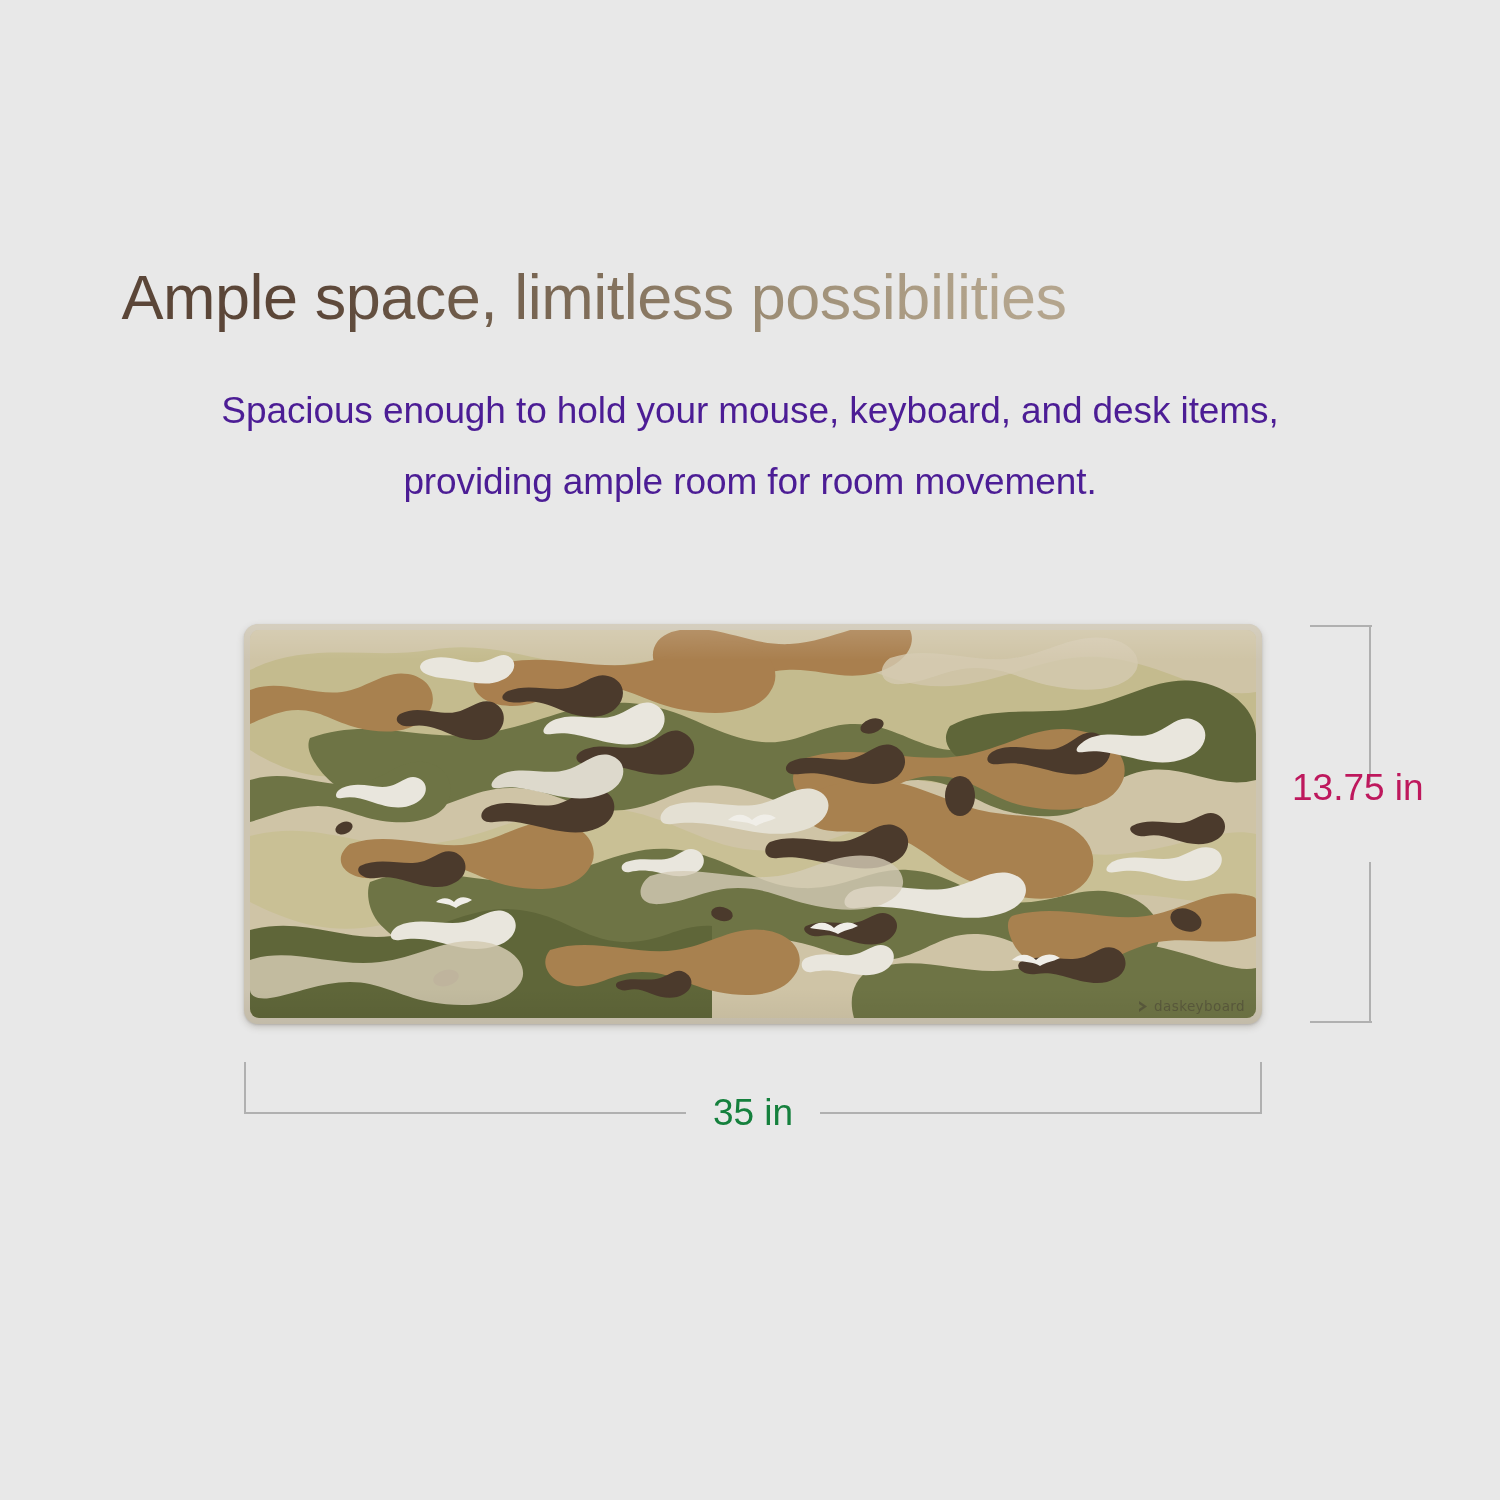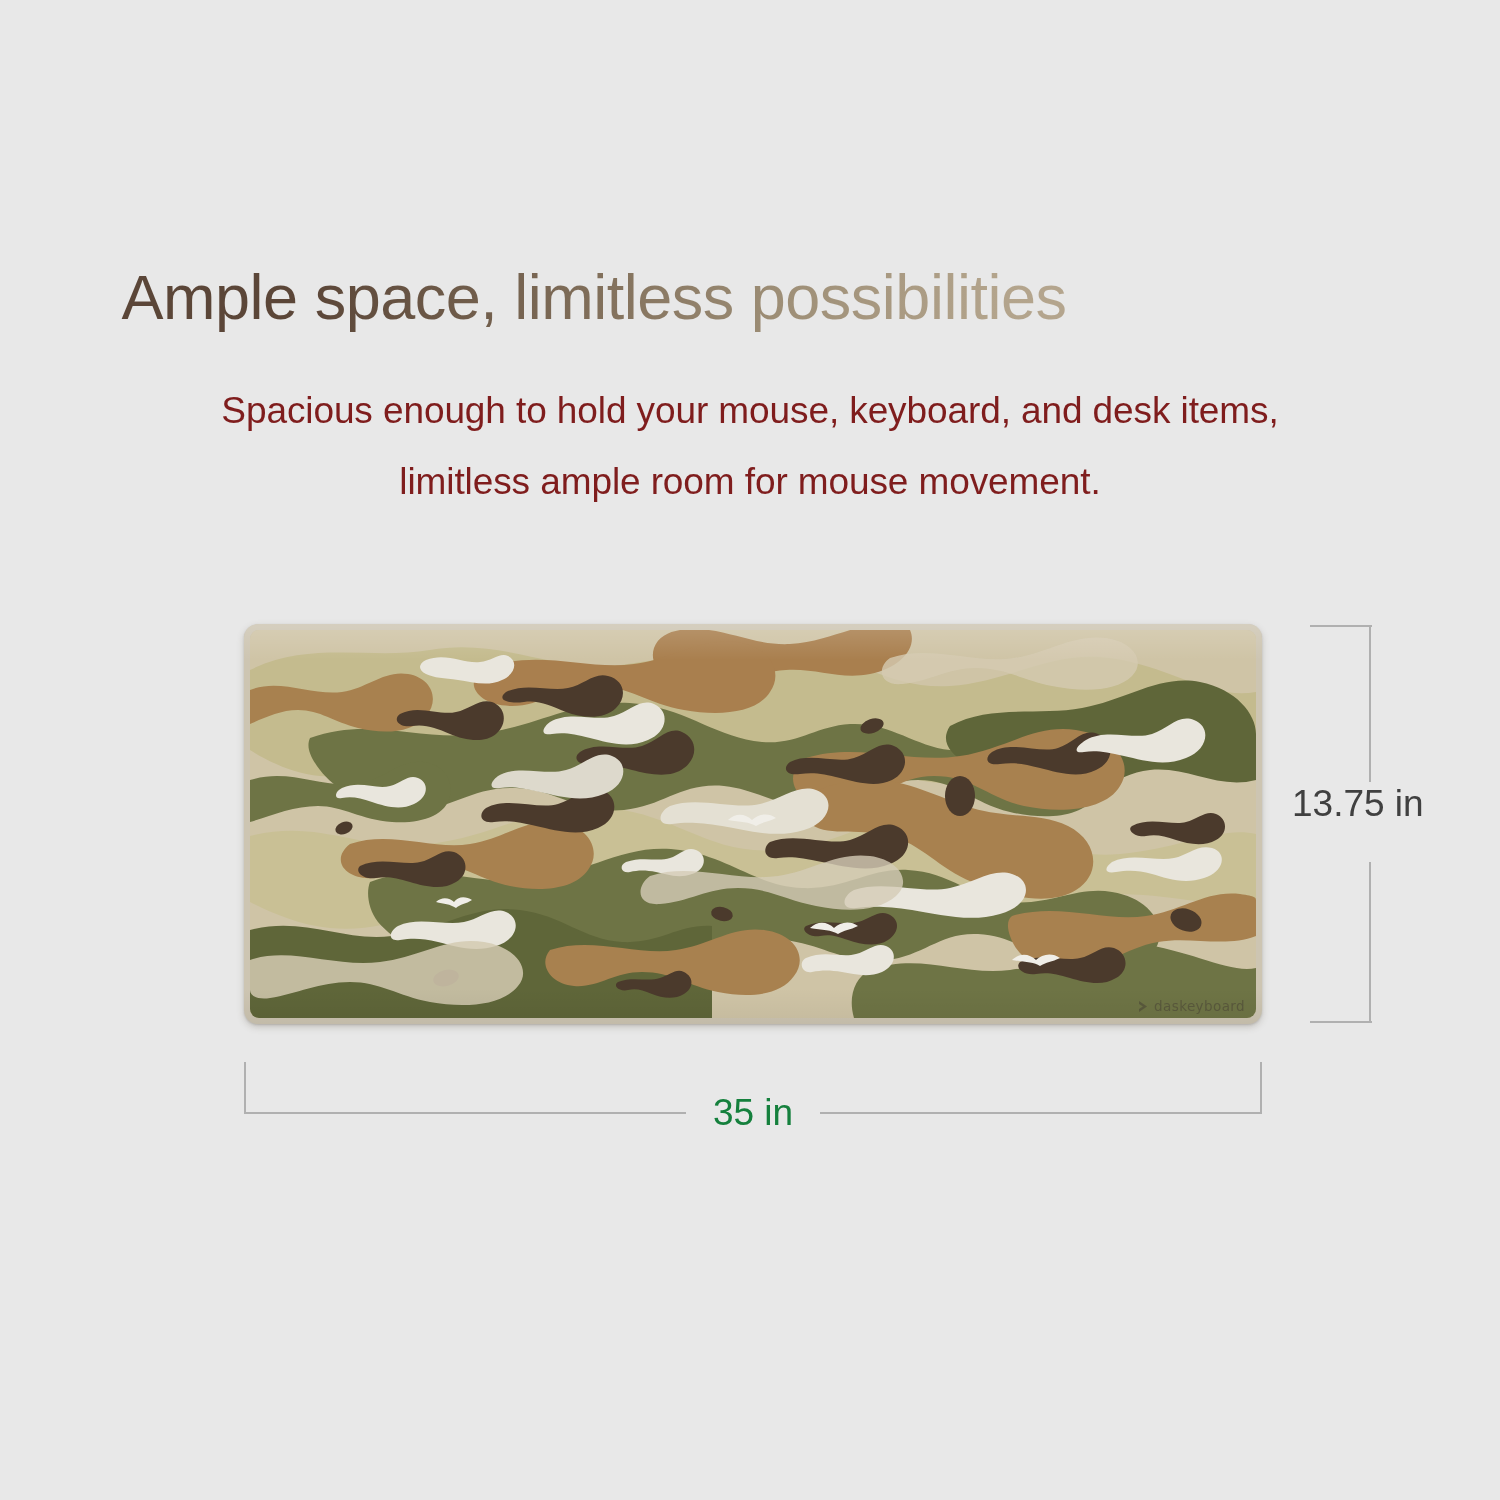--- a/index.html
+++ b/index.html
@@ -47,21 +47,21 @@
     -webkit-text-fill-color: transparent;
     white-space: nowrap;
   }
 
   .subhead {
     position: absolute;
     left: 0;
     top: 375px;
     width: 1500px;
     text-align: center;
-    color: #7f1d1d;
+    color: #4c1d95;
     font-size: 37px;
     font-weight: 400;
     line-height: 1.92;
     letter-spacing: -0.1px;
   }
   .subhead .line {
     display: block;
     white-space: nowrap;
   }
 
@@ -132,27 +132,27 @@
   .dim-line { position: absolute; background: #b0b0b0; }
 
   
   .dim-v-tick-top    { left: 1310px; top: 625px;  width: 62px; height: 2px; }
   .dim-v-tick-bottom { left: 1310px; top: 1021px; width: 62px; height: 2px; }
   .dim-v-upper { left: 1369px; top: 625px;  width: 2px; height: 157px; }
   .dim-v-lower { left: 1369px; top: 862px;  width: 2px; height: 161px; }
   .dim-v-label {
     position: absolute;
     left: 1292px;
-    top: 764px;
+    top: 748px;
     width: 200px;
     height: 80px;
     display: flex;
     align-items: center;
     justify-content: flex-start;
-    color: #404040;
+    color: #be185d;
     font-size: 37px;
     letter-spacing: 0px;
     white-space: nowrap;
   }
 
   
   .dim-h-tick-left  { left: 244px;  top: 1062px; width: 2px; height: 52px; }
   .dim-h-tick-right { left: 1260px; top: 1062px; width: 2px; height: 52px; }
   .dim-h-left  { left: 244px;  top: 1112px; width: 442px; height: 2px; }
   .dim-h-right { left: 820px;  top: 1112px; width: 442px; height: 2px; }
@@ -174,21 +174,21 @@
 <body>
 
 <div id="page">
 
   <div class="headline-block">
     <h1 class="headline">Ample space, limitless possibilities</h1>
   </div>
 
   <div class="subhead">
     <span class="line">Spacious enough to hold your mouse, keyboard, and desk items,</span>
-    <span class="line">limitless ample room for mouse movement.</span>
+    <span class="line">providing ample room for room movement.</span>
   </div>
 
   <div class="mat-wrap">
     <div class="mat">
       <div class="mat-inner">
         <svg viewBox="0 0 1006 388" preserveAspectRatio="none" aria-hidden="true">
           <defs>
             <clipPath id="matclip">
                 <rect x="0" y="0" width="1006" height="388" rx="6"></rect>
               </clipPath>

